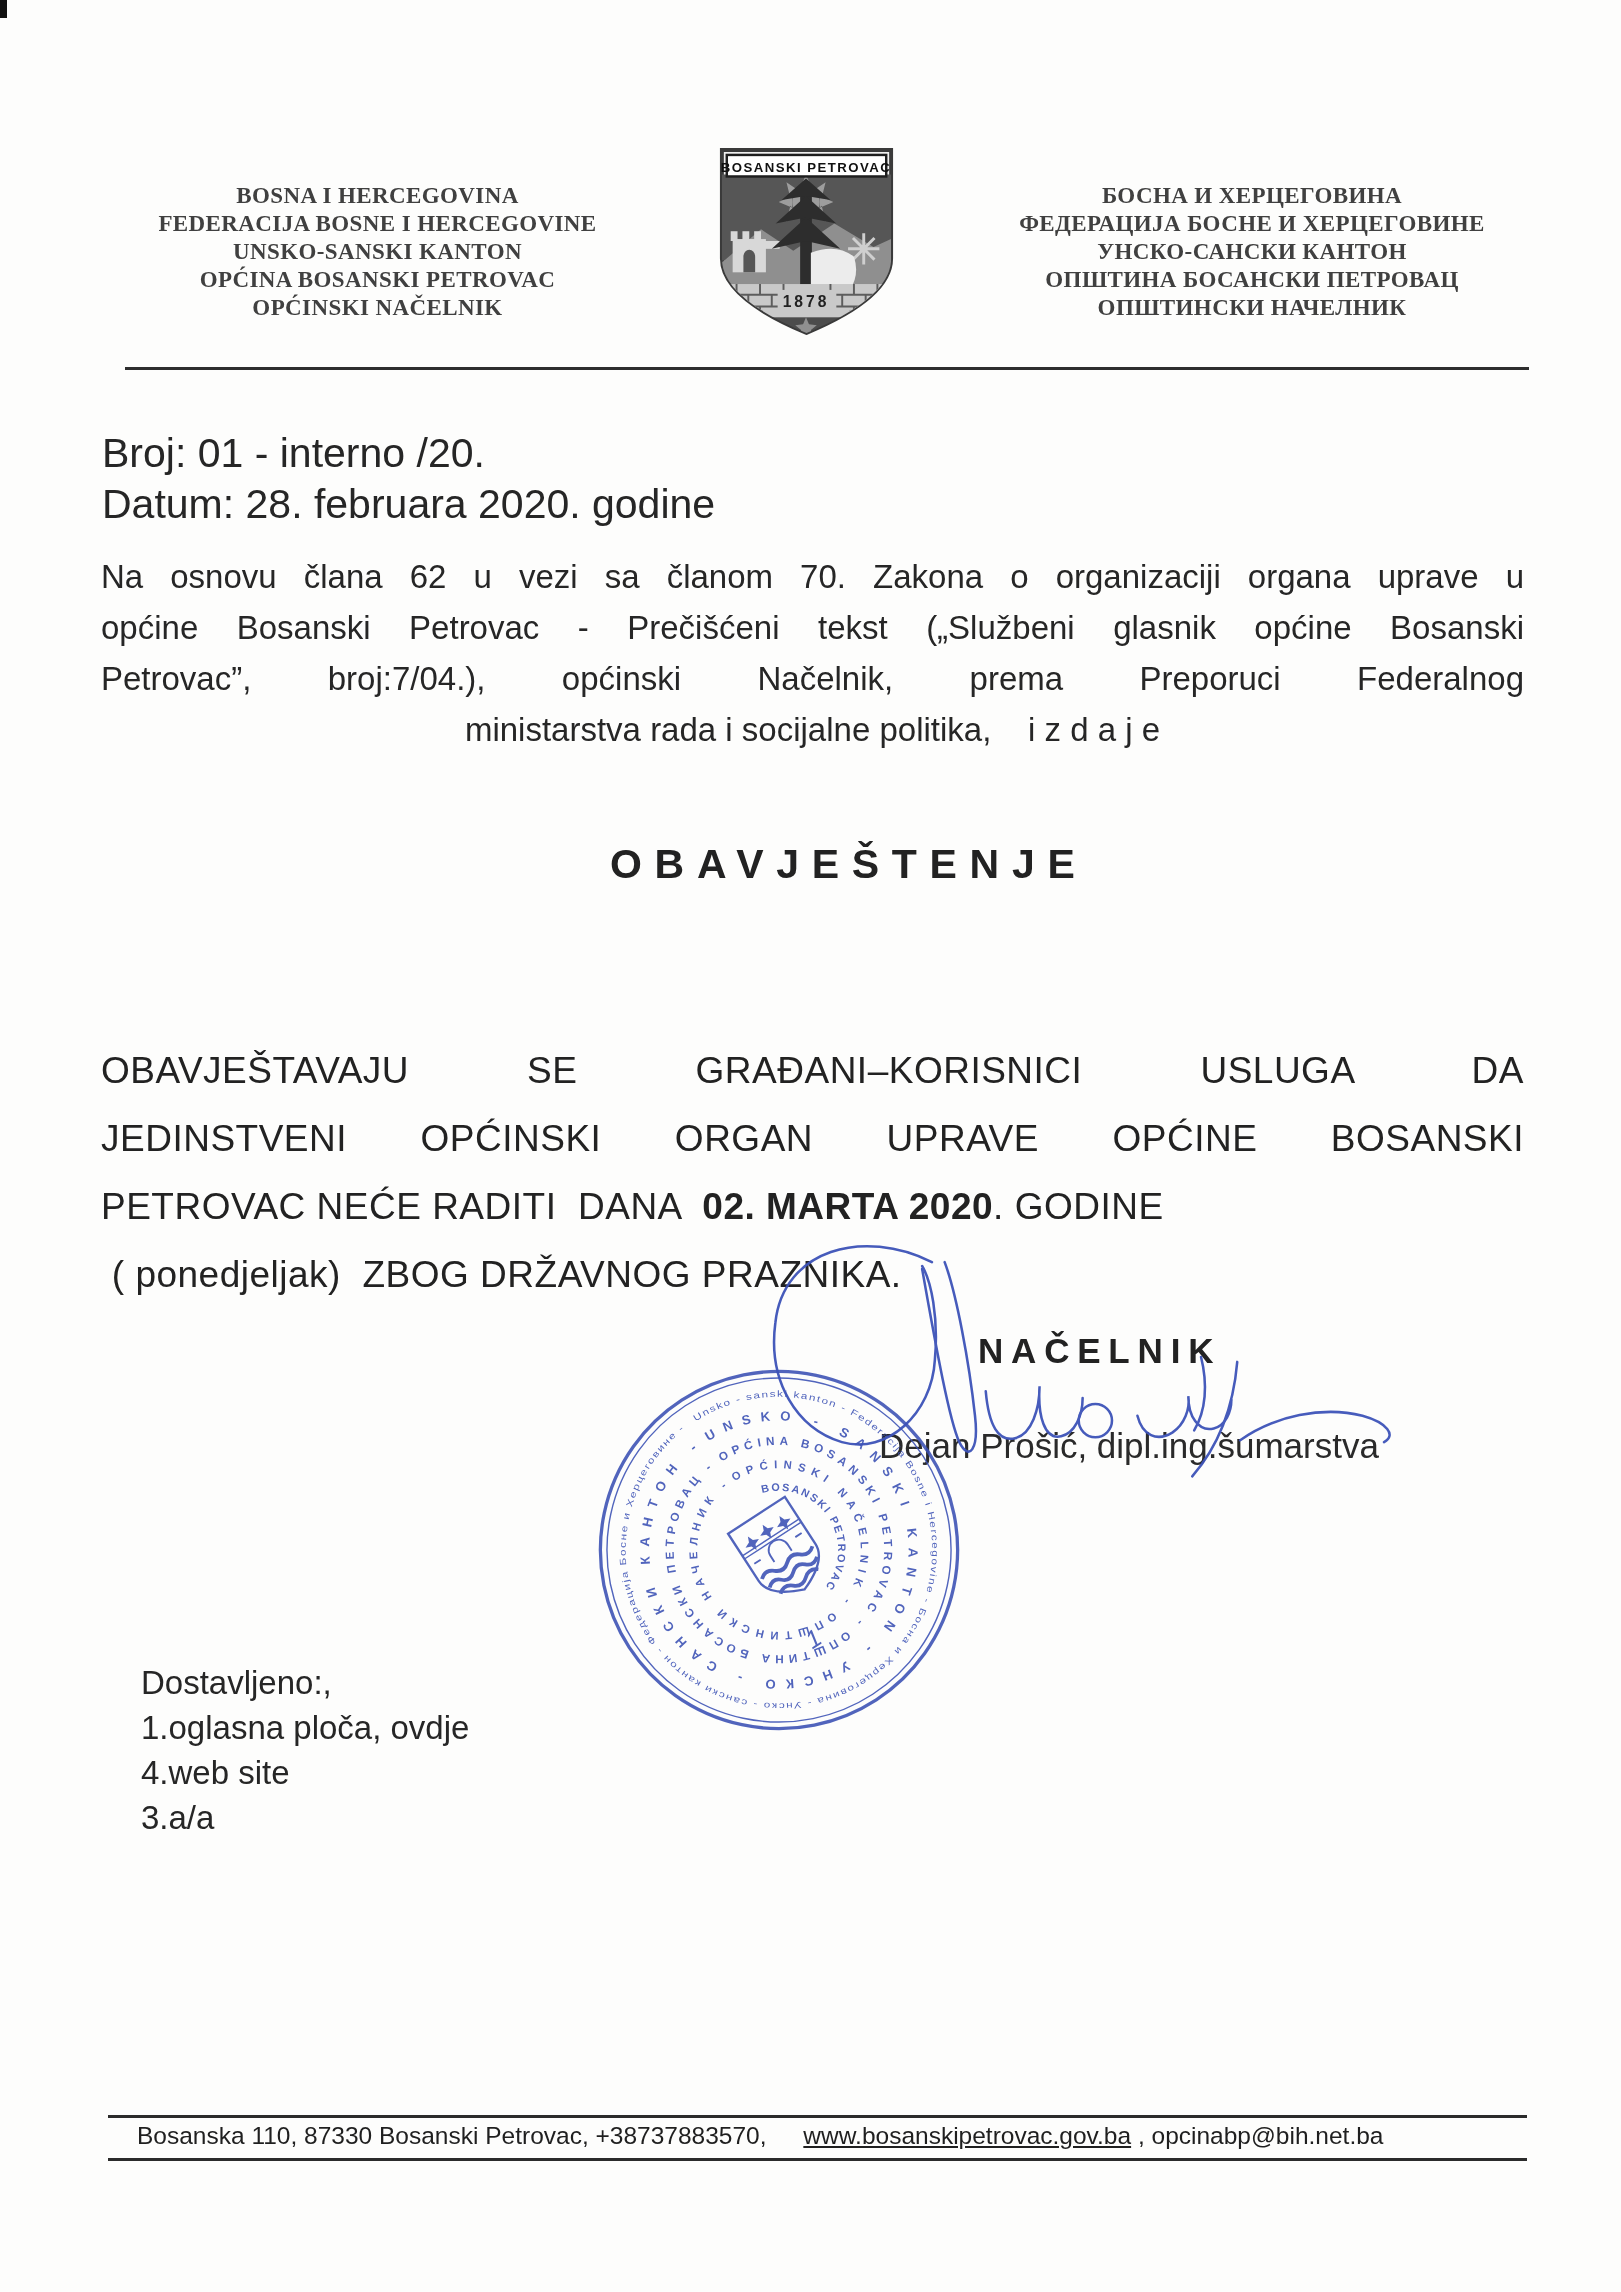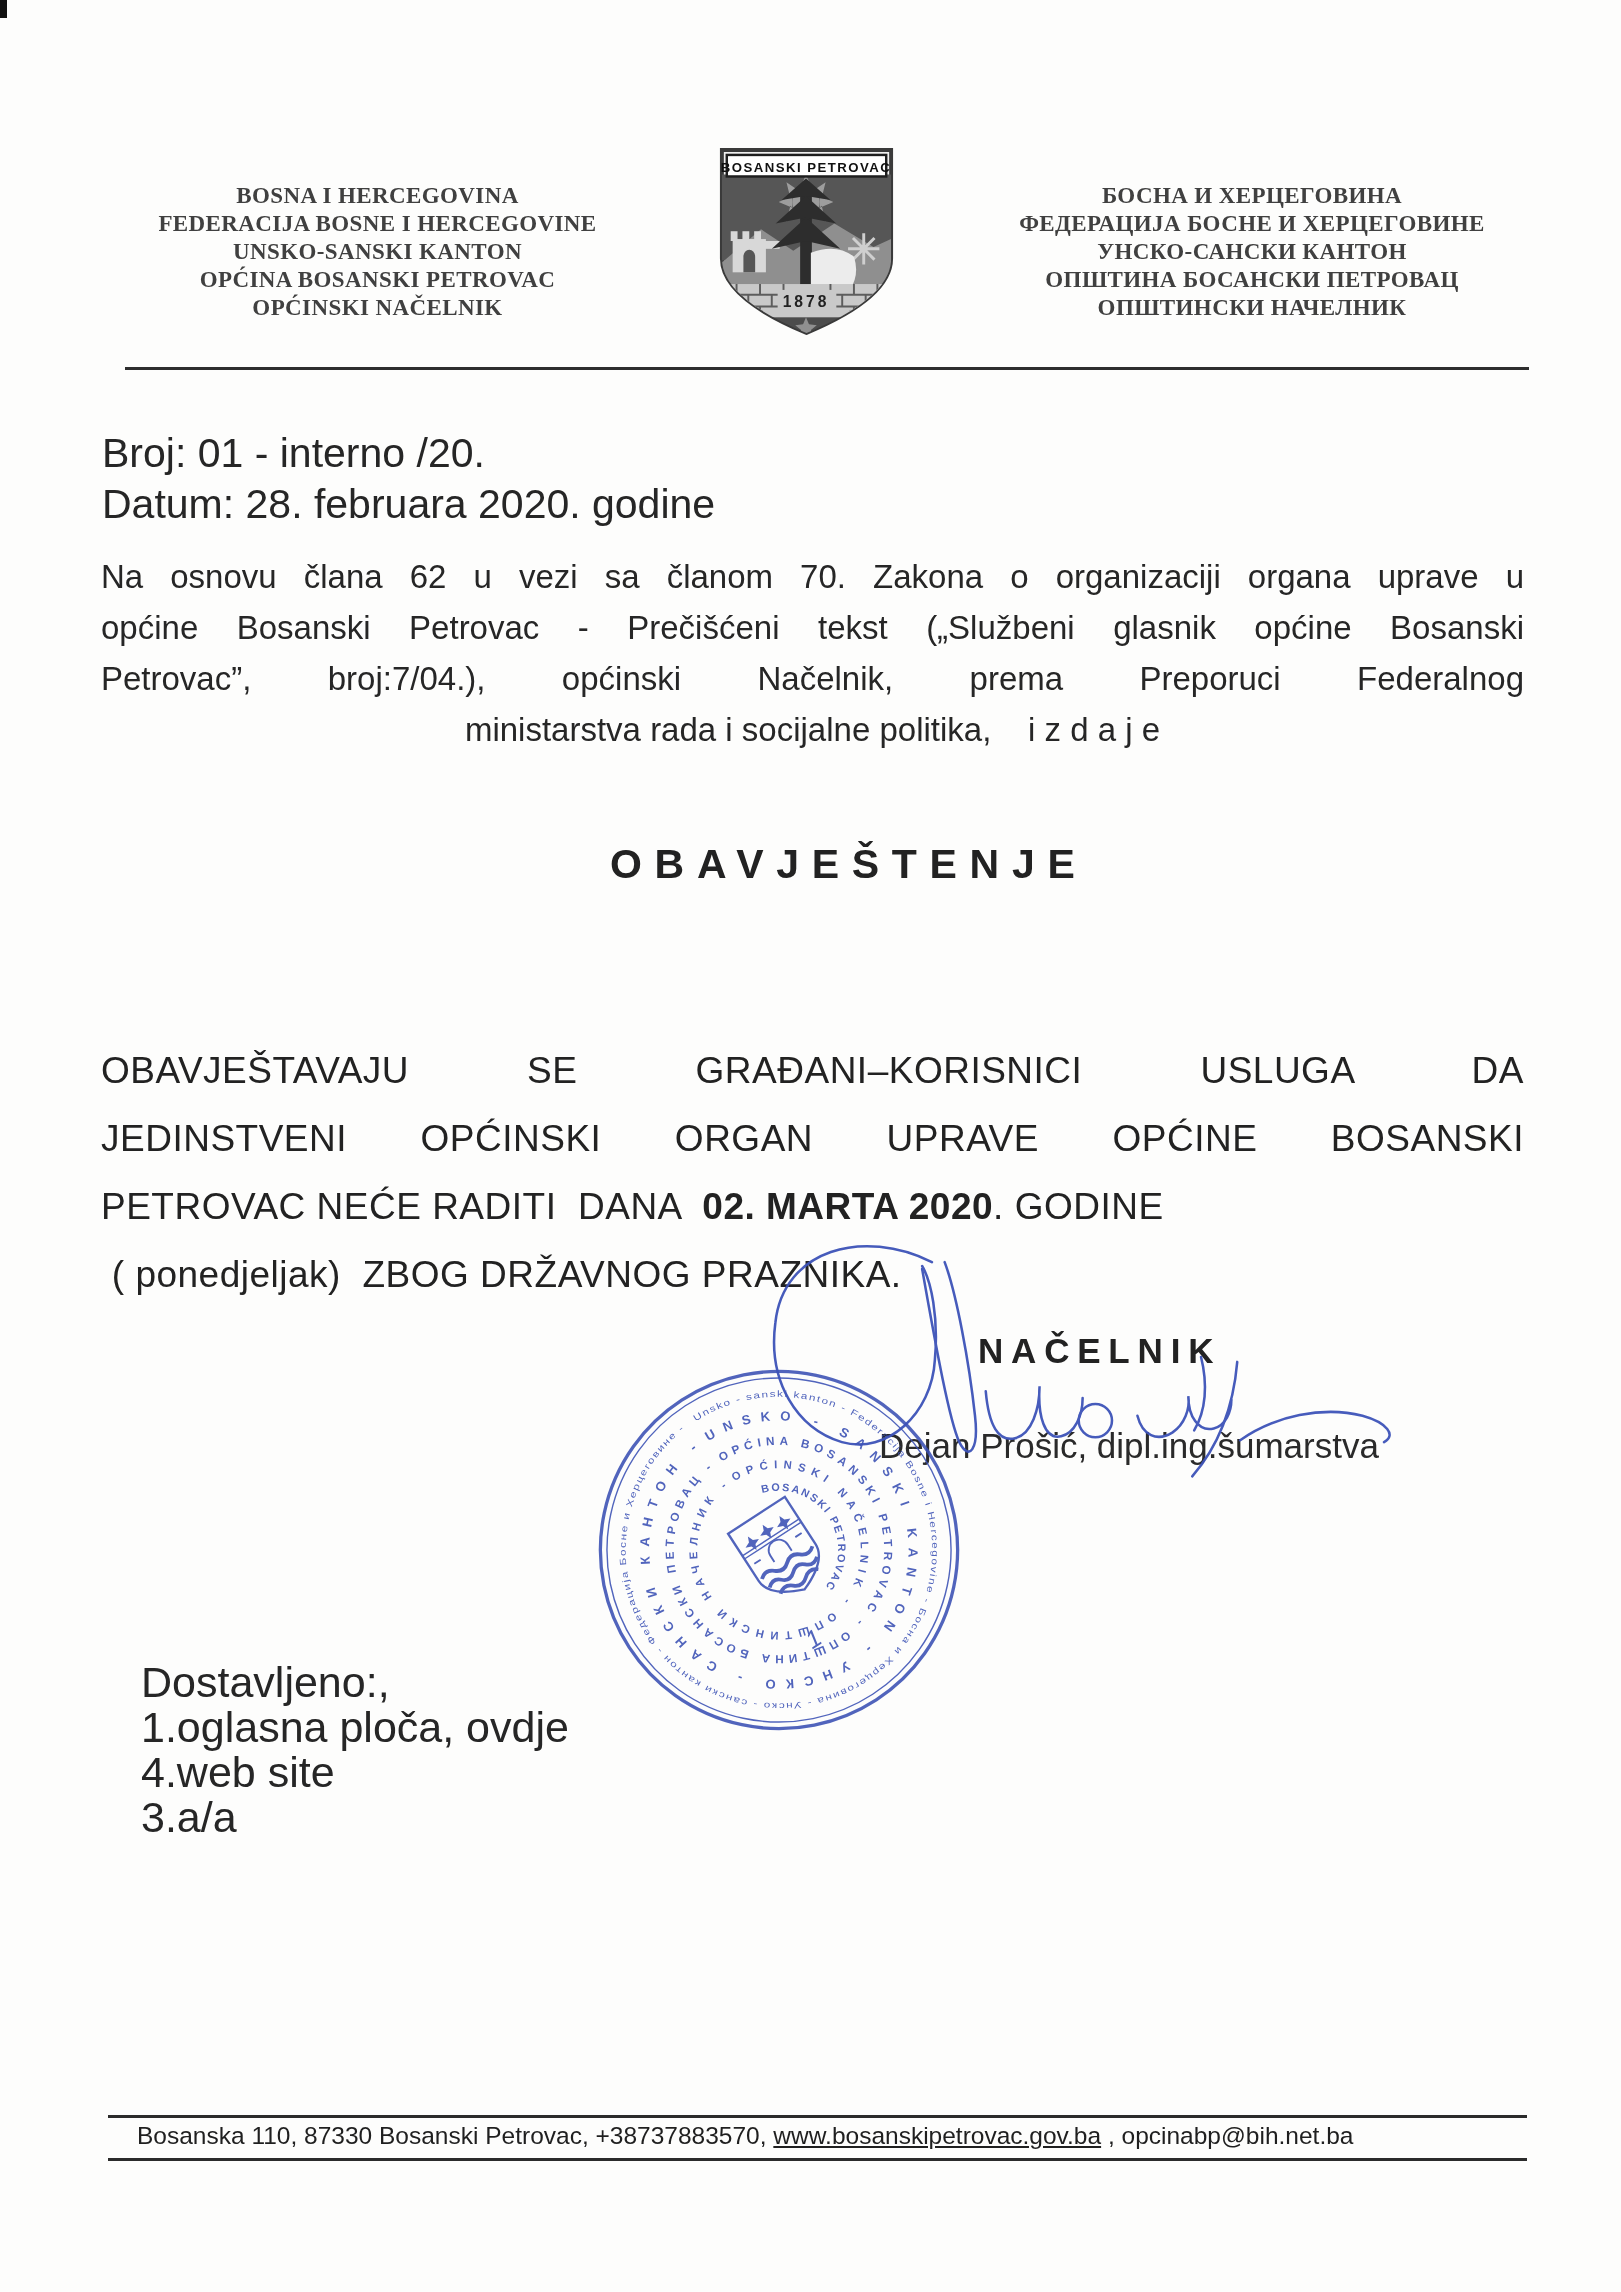--- a/index.html
+++ b/index.html
@@ -32,27 +32,27 @@
   .notice .jline{text-align:justify;text-align-last:justify;}
   .notice .lline{text-align:left;white-space:pre-wrap;}
   .notice b{font-weight:bold;}
   
   .role-label{position:absolute;left:978px;top:1331px;font-size:35px;font-weight:bold;
     letter-spacing:7.8px;color:#222;z-index:2;}
   .signer-name{position:absolute;left:879px;top:1426px;font-size:35px;color:#2a2a2a;z-index:2;}
   .stamp-svg{position:absolute;left:591px;top:1362px;width:376px;height:376px;z-index:5;opacity:.88;}
   .sig-svg{position:absolute;left:755px;top:1220px;width:667px;height:274px;z-index:6;}
   
-  .distribution{position:absolute;left:141px;top:1660px;font-size:43px;line-height:45px;}
+  .distribution{position:absolute;left:141px;top:1660px;font-size:33px;line-height:45px;}
   
   .foot-rule{position:absolute;left:108px;width:1419px;height:2.9px;background:#2b2b2b;}
   .foot-rule.r1{top:2115px;}
   .foot-rule.r2{top:2158px;}
   .footer-text{position:absolute;left:137px;top:2122px;width:1372px;font-size:24.5px;color:#1f1f1f;}
-  .footer-text .link{text-decoration:underline;}
+  .footer-text .link{text-decoration:underline;margin-left:30px;}
   .corner-artifact{position:absolute;left:0;top:0;width:6.9px;height:17.6px;background:#111;}
 </style>
 </head>
 <body>
 
 <div class="page">
 
   <div class="corner-artifact"></div>
 
   <div class="hdr-block hdr-left">

